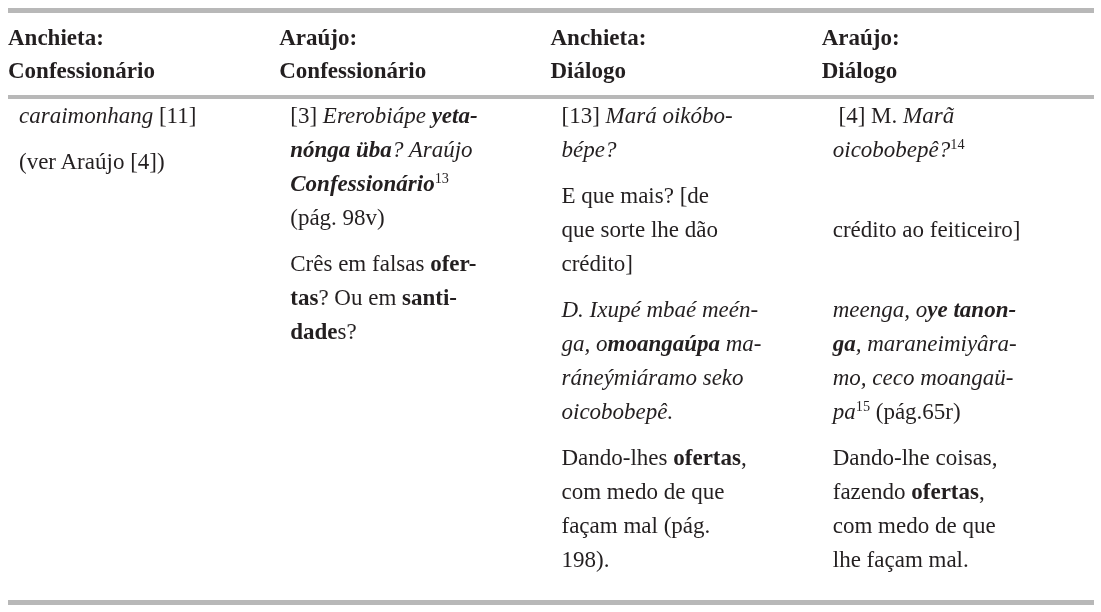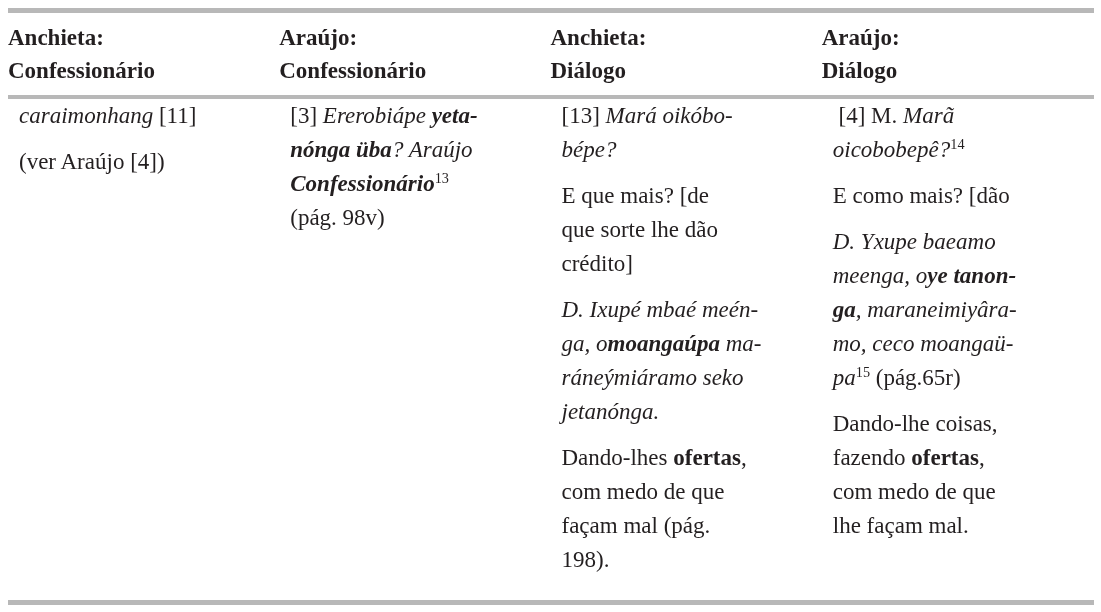--- a/index.html
+++ b/index.html
@@ -92,30 +92,31 @@
 
   <div class="rule rule-mid"></div>
 
   <div class="body-row">
     <div class="cell">
         <p class="para"><span class="it">caraimonhang</span><span> [11]</span></p>
         <p class="para"><span>(ver Araújo [4])</span></p>
       </div>
     <div class="cell">
         <p class="para"><span>[3] </span><span class="it">Ererobiápe </span><span class="it bd">yeta-</span><br><span class="it bd">nónga üba</span><span class="it">? </span><span class="it">Araújo</span><br><span class="it bd">Confessionário</span><span class="sup">13</span><br><span>(pág. 98v)</span></p>
+        <p class="para"><span>Crês em falsas </span><span class="bd">ofer-</span><br><span class="bd">tas</span><span>? Ou em </span><span class="bd">santi-</span><br><span class="bd">dade</span><span>s?</span></p>
       </div>
     <div class="cell">
         <p class="para"><span>[13] </span><span class="it">Mará oikóbo-</span><br><span class="it">bépe?</span></p>
         <p class="para"><span>E que mais? [de</span><br><span>que sorte lhe dão</span><br><span>crédito]</span></p>
-        <p class="para"><span class="it">D. Ixupé mbaé meén-</span><br><span class="it">ga, o</span><span class="it bd">moangaúpa</span><span class="it"> ma-</span><br><span class="it">ráneýmiáramo seko</span><br><span class="it">jetanónga.</span></p>
+        <p class="para"><span class="it">D. Ixupé mbaé meén-</span><br><span class="it">ga, o</span><span class="it bd">moangaúpa</span><span class="it"> ma-</span><br><span class="it">ráneýmiáramo seko</span><br><span class="it">oicobobepê.</span></p>
         <p class="para"><span>Dando-lhes </span><span class="bd">ofertas</span><span>,</span><br><span>com medo de que</span><br><span>façam mal (pág.</span><br><span>198).</span></p>
       </div>
     <div class="cell">
         <p class="para"><span> [4] M. </span><span class="it">Marã</span><br><span class="it">oicobobepê?</span><span class="sup">14</span></p>
-        <p class="para"><span>E como mais? [dão</span><br></p>
-        <p class="para"><span class="it">D. Yxupe baeamo</span><br><span class="it">meenga, o</span><span class="it bd">ye tanon-</span><br><span class="it bd">ga</span><span class="it">, maraneimiyâra-</span><br><span class="it">mo, ceco moangaü-</span><br><span class="it">pa</span><span class="sup">15</span><span> (pág.65r)</span></p>
+        <p class="para"><br><span>crédito ao feiticeiro]</span></p>
+        <p class="para"><br><span class="it">meenga, o</span><span class="it bd">ye tanon-</span><br><span class="it bd">ga</span><span class="it">, maraneimiyâra-</span><br><span class="it">mo, ceco moangaü-</span><br><span class="it">pa</span><span class="sup">15</span><span> (pág.65r)</span></p>
         <p class="para"><span>Dando-lhe coisas,</span><br><span>fazendo </span><span class="bd">ofertas</span><span>,</span><br><span>com medo de que</span><br><span>lhe façam mal.</span></p>
       </div>
   </div>
 
   <div class="rule rule-bottom"></div>
 
 </div>
 
 </body></html>

